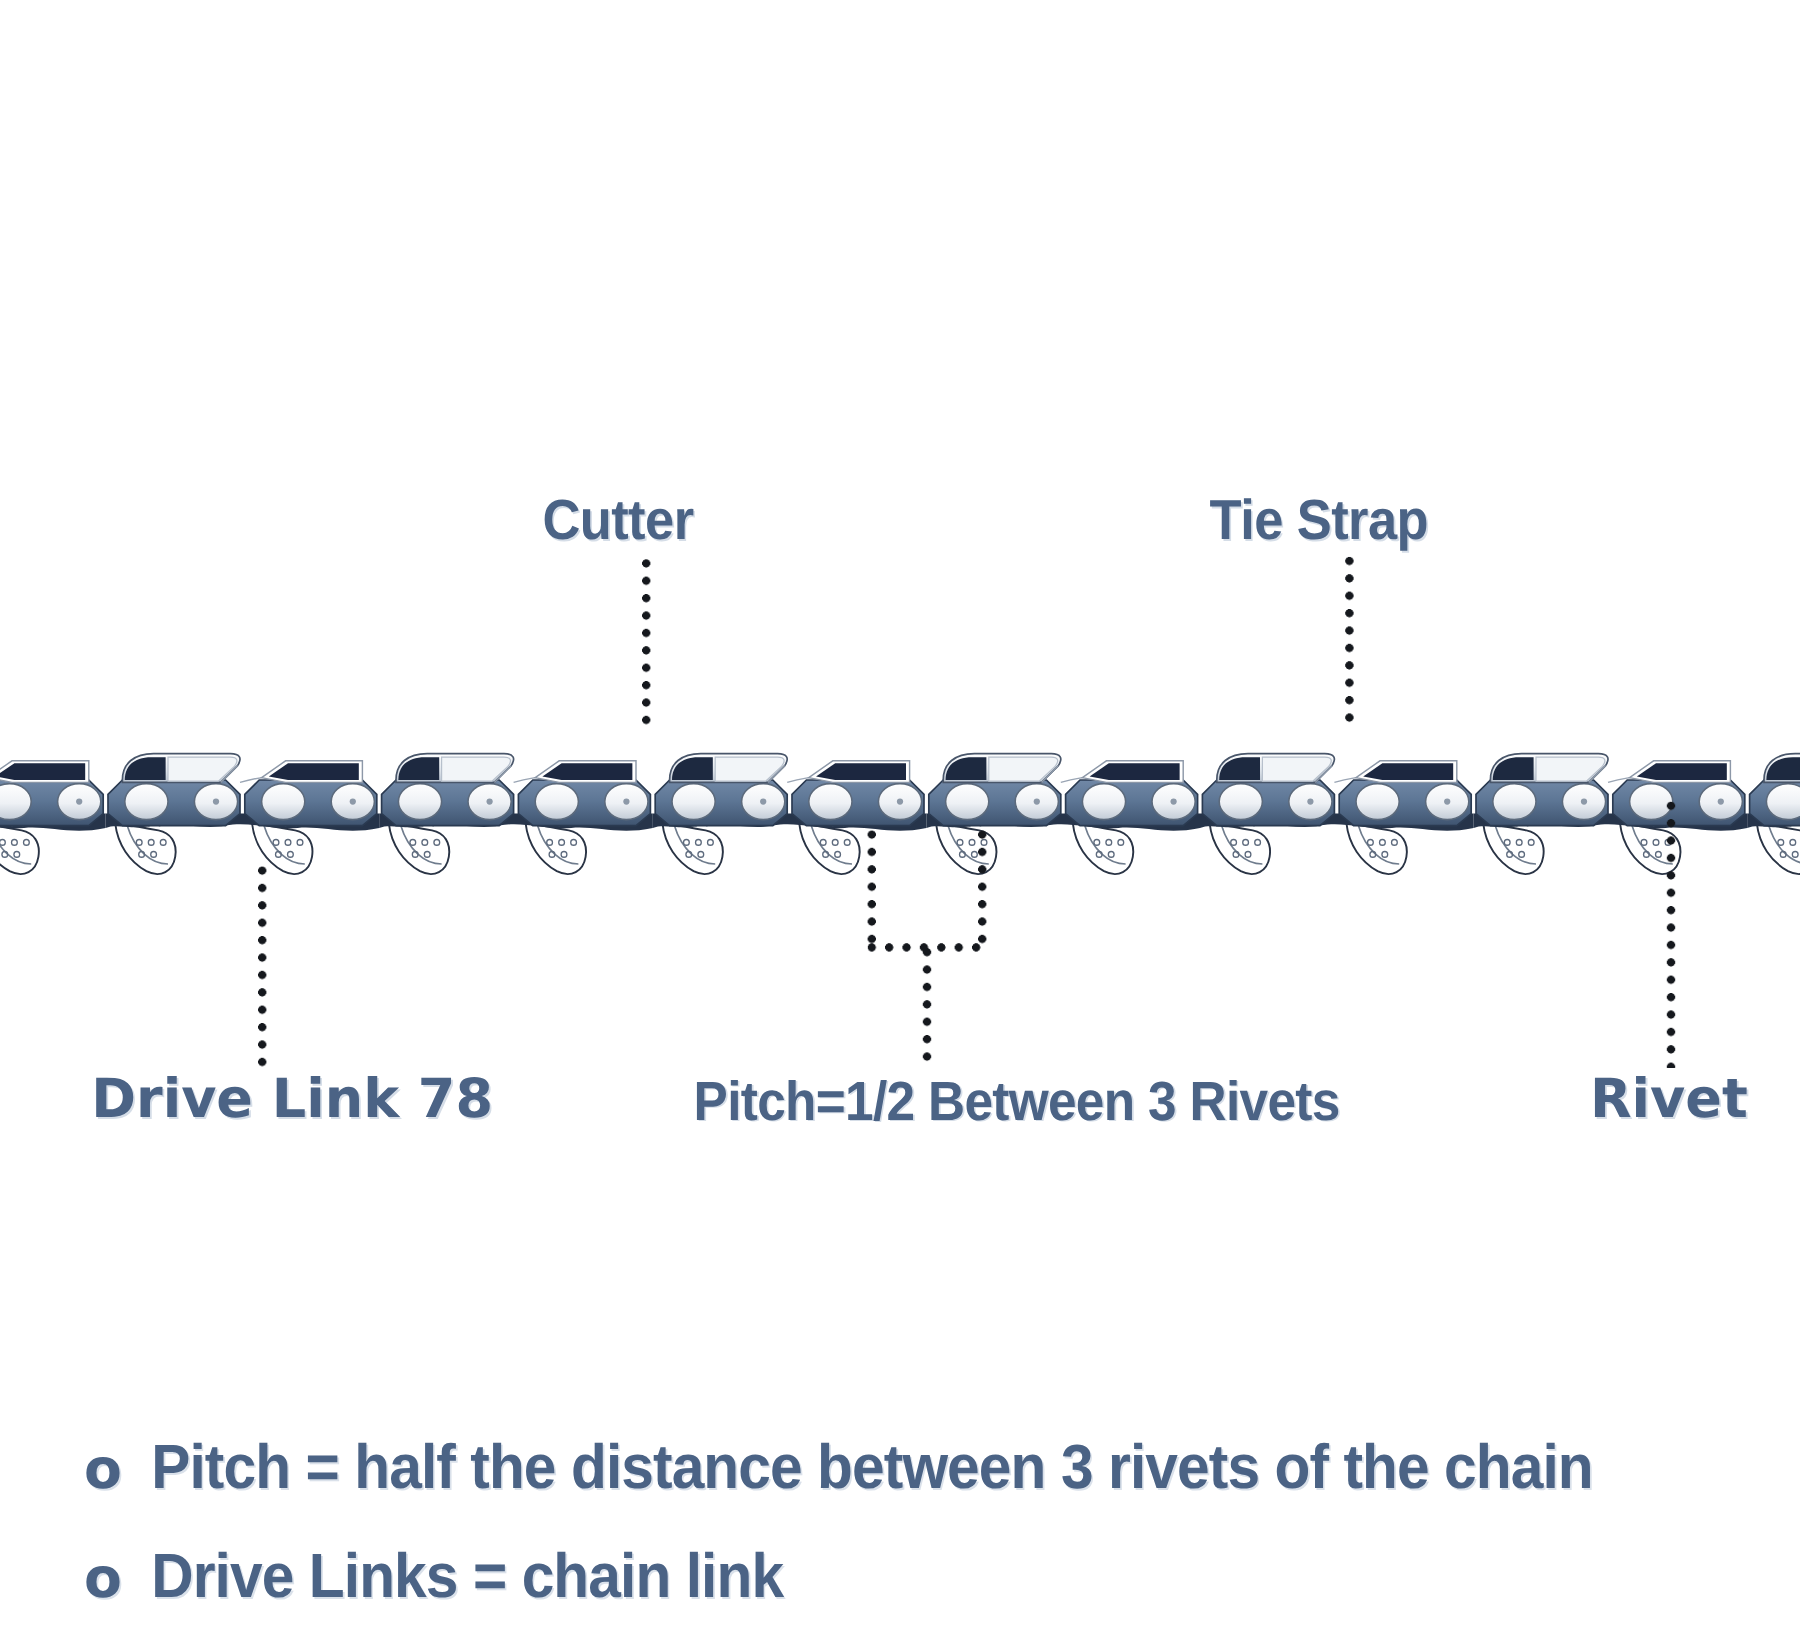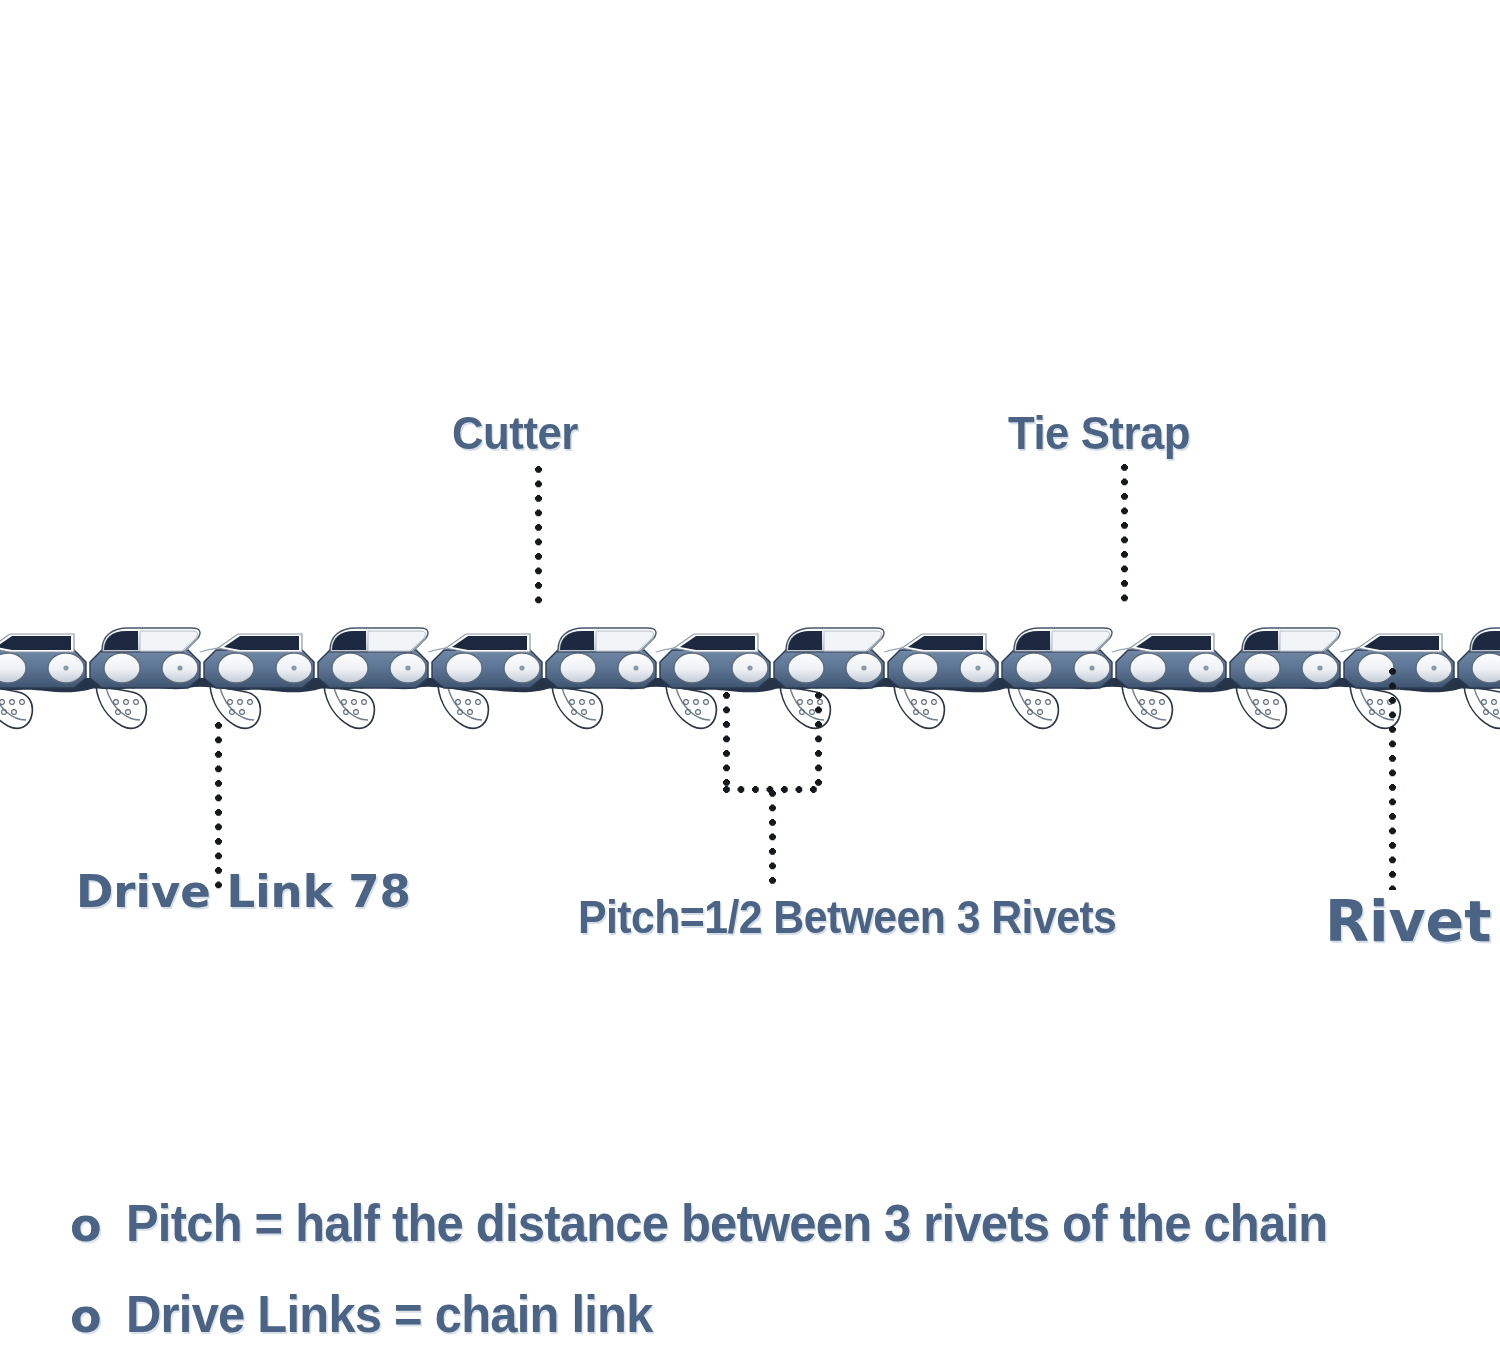--- a/index.html
+++ b/index.html
@@ -43,24 +43,24 @@
     color:#4b6385;
     font-weight:700;
     white-space:nowrap;
     text-shadow:1.5px 1.5px 0 rgba(150,170,195,.40);
     line-height:1;
   }
   .callout.cond{transform:scaleX(0.93);transform-origin:left center;}
 
   #label-cutter{left:452px;top:409px;font-size:47px;letter-spacing:-0.5px;}
   #label-tiestrap{left:1008px;top:409px;font-size:47px;letter-spacing:-0.5px;}
-  #label-drivelink{left:76px;top:869px;font-size:45px;letter-spacing:0px;
+  #label-drivelink{left:76px;top:893px;font-size:45px;letter-spacing:0px;
       font-family:"DejaVu Sans",sans-serif;font-weight:700;}
   #label-pitch{left:578px;top:894px;font-size:46px;letter-spacing:-0.6px;}
-  #label-rivet{left:1325px;top:893px;font-size:57px;
+  #label-rivet{left:1325px;top:893px;font-size:45px;
       font-family:"DejaVu Sans",sans-serif;font-weight:700;}
 
   
   .leader-v{
     position:absolute;width:7px;
     background-image:radial-gradient(circle at 3.5px 3.5px, #15181d 3.2px, rgba(0,0,0,0) 3.6px);
     background-size:7px 14.5px;background-repeat:repeat-y;
   }
   .leader-h{
     position:absolute;height:7px;

